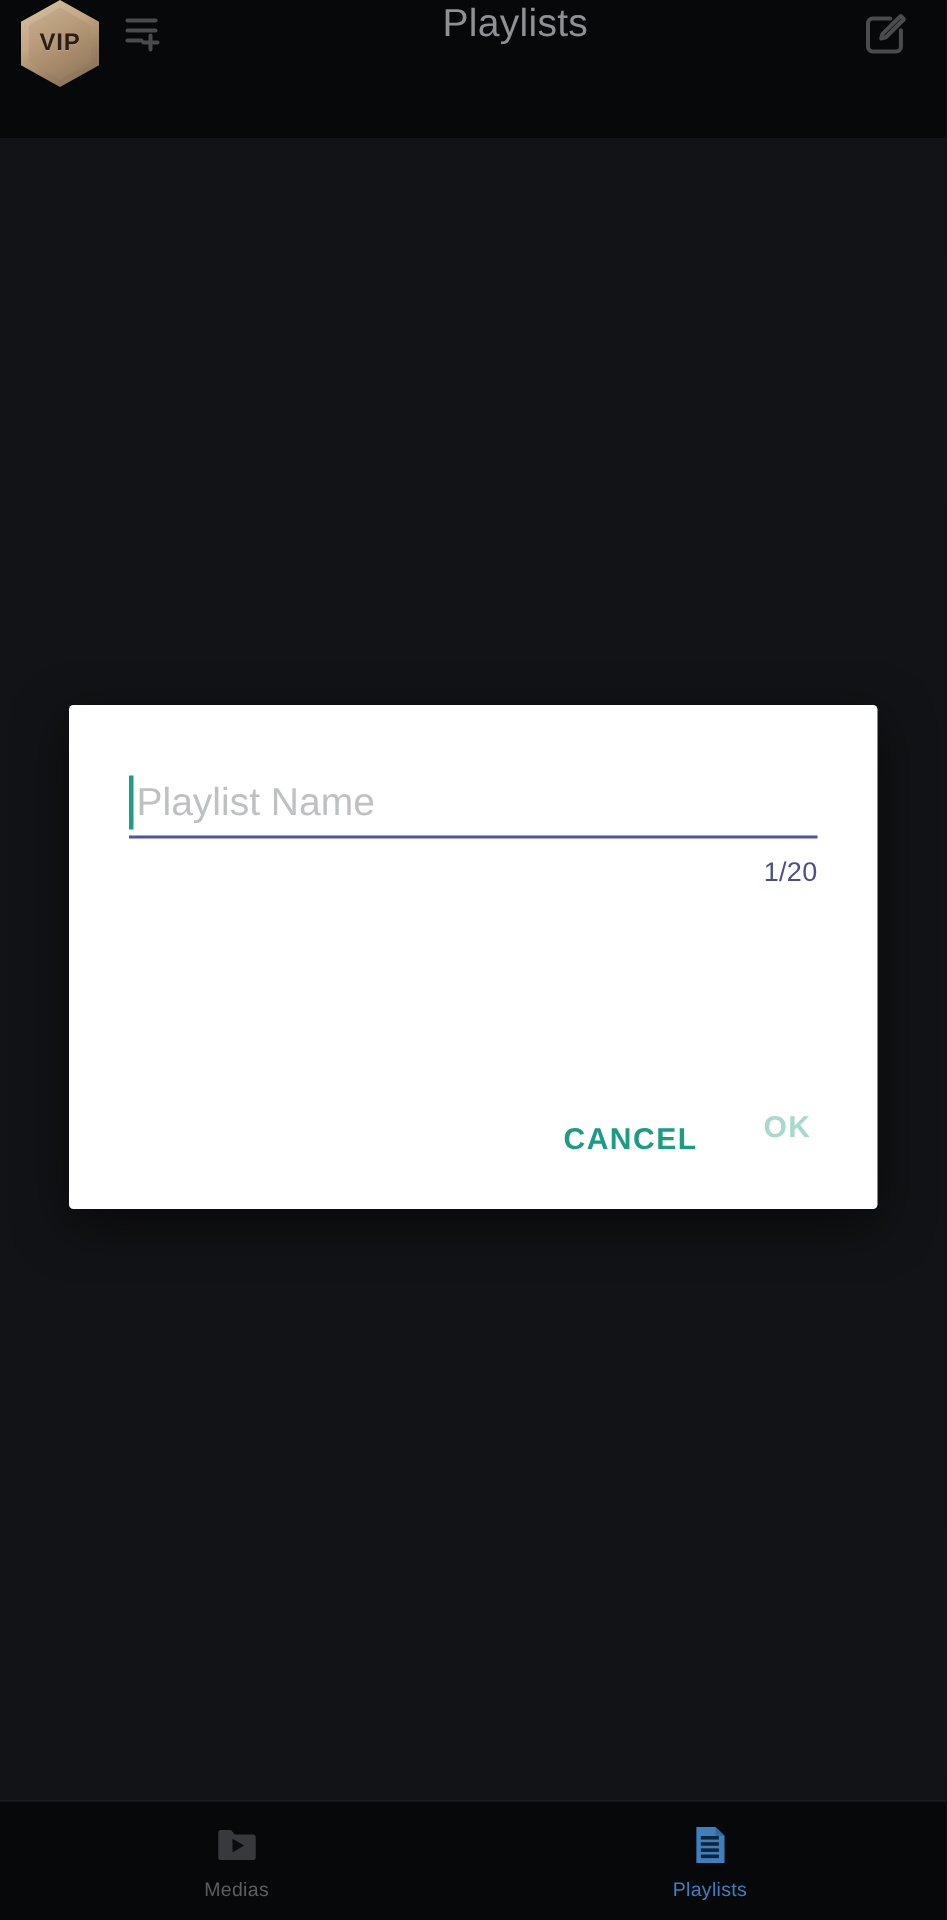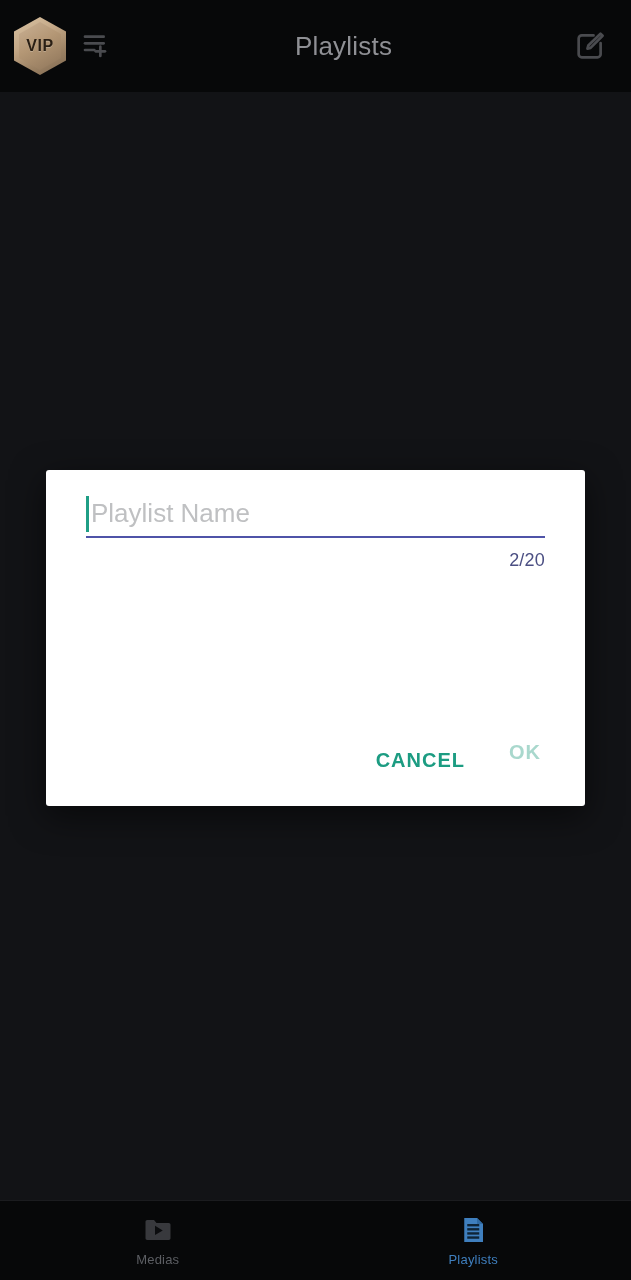--- a/index.html
+++ b/index.html
@@ -15,22 +15,22 @@
     width:631px; height:1280px;
     background:#121316;
     display:flex; flex-direction:column;
   }
 
   
   .appbar {
     position:relative;
     height:92px; flex:0 0 92px;
     background:#070809;
-    display:flex; align-items:center;
-    padding:11px 14px;
+    display:flex; align-items:flex-start;
+    padding:0 14px;
   }
   .vip-badge {
     position:relative;
     width:52px; height:58px;
     flex:0 0 52px;
     display:flex; align-items:center; justify-content:center;
     margin-right:8px;
   }
   .vip-hex {
     position:absolute; inset:0;
@@ -89,21 +89,21 @@
     display:flex; flex-direction:column;
   }
   .dialog-title {
     margin-top:42px;
     font-size:27px;
     font-weight:bold;
     color:#1f2124;
     letter-spacing:.1px;
   }
   .field-wrap {
-    margin-top:22px;
+    margin-top:43px;
     position:relative;
     height:46px;
   }
   .field-caret {
     position:absolute;
     left:0; top:4px;
     width:3px; height:36px;
     background:#1f9e85;
   }
   .field-input {
@@ -207,21 +207,21 @@
     <div class="dialog-backdrop"></div>
 
     <div class="dialog">
 
       <div class="field-wrap">
         <div class="field-caret"></div>
         <input class="field-input" type="text" placeholder="Playlist Name" style="">
         <div class="field-underline"></div>
       </div>
 
-      <div class="char-counter">2/20</div>
+      <div class="char-counter">1/20</div>
 
       <div class="dialog-actions">
         <button class="dlg-btn cancel">CANCEL</button>
         <button class="dlg-btn ok">OK</button>
       </div>
     </div>
   </div>
 
   <div class="bottomnav">
 

